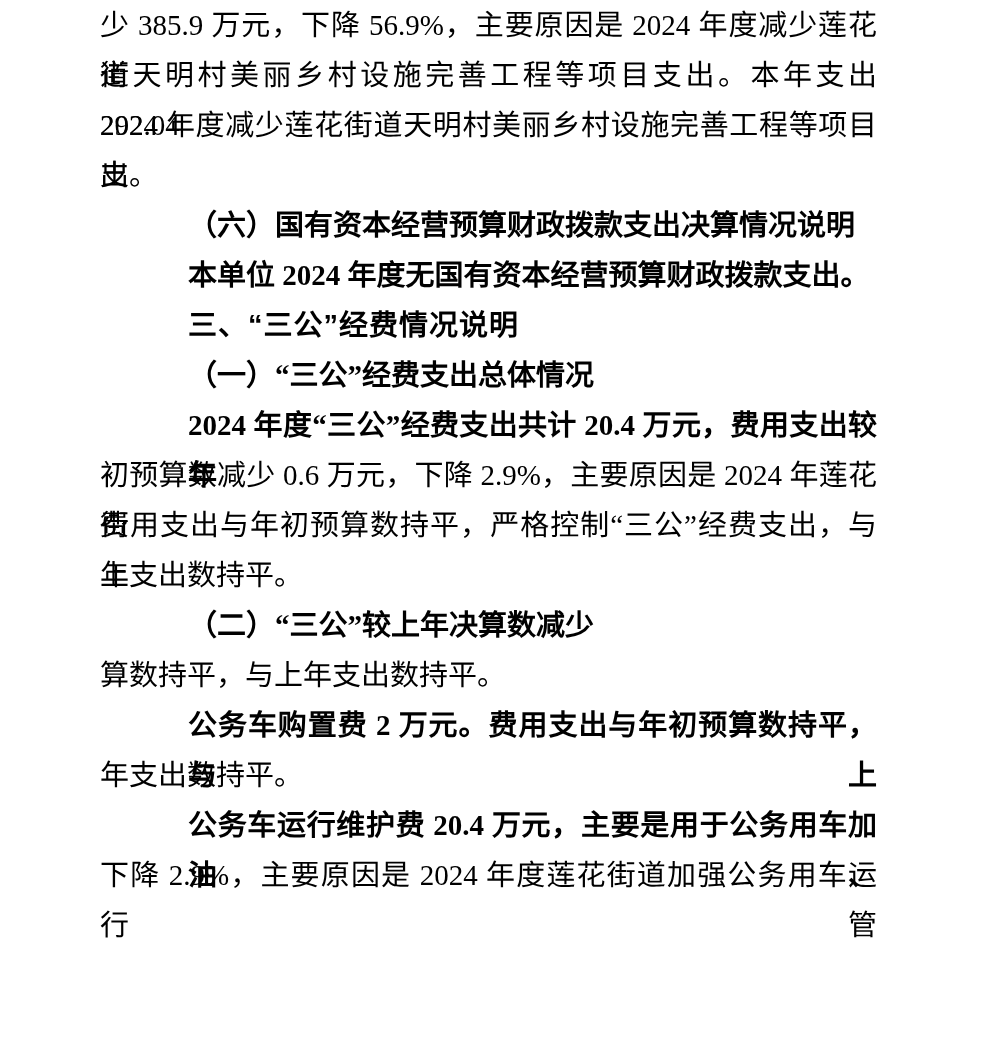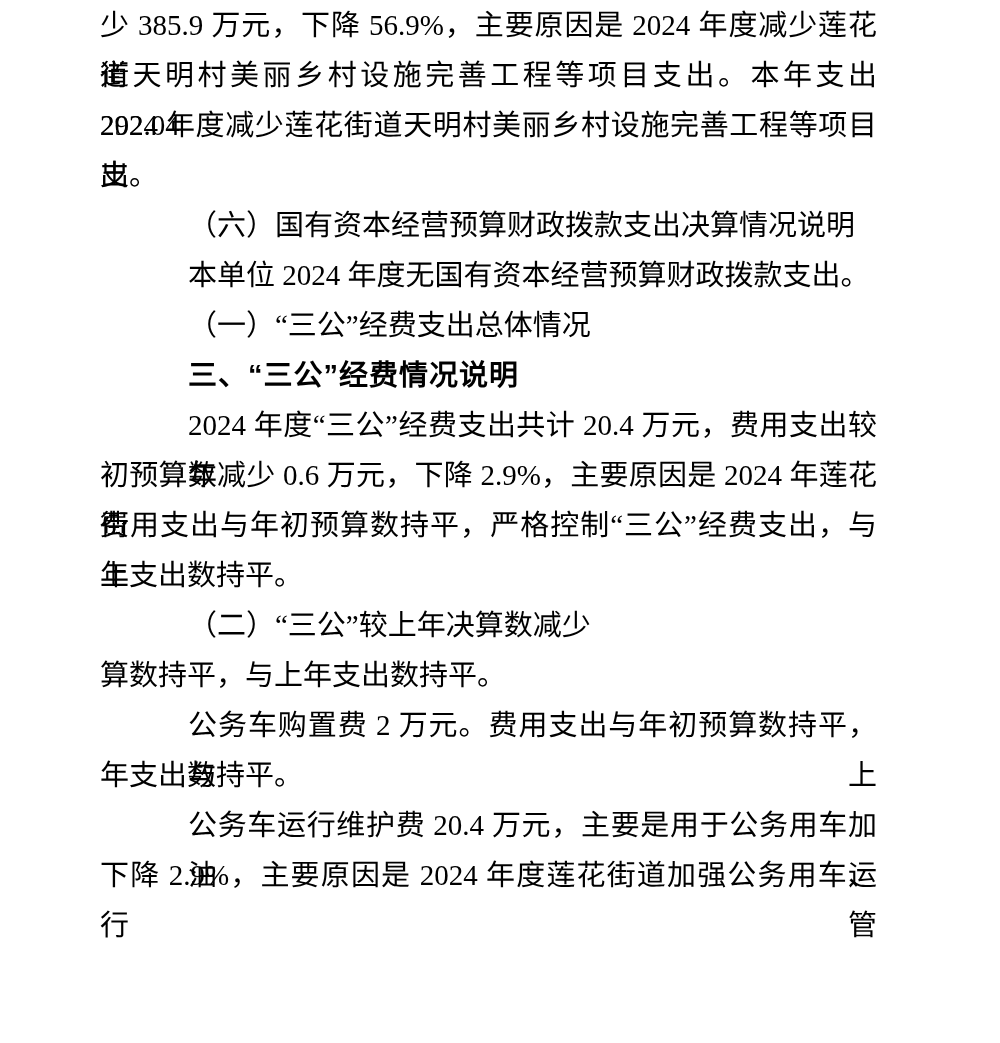--- a/index.html
+++ b/index.html
@@ -31,40 +31,41 @@
     text-align: justify;
     text-align-last: justify;
   }
   
   .l {
     text-align: left;
   }
   
   .i {
     padding-left: 88px;
+    font-weight: bold;
   }
   
   .heading {
     font-family: "Liberation Sans", "DejaVu Sans", sans-serif;
     font-weight: bold;
     letter-spacing: 1px;
   }
 </style>
 </head>
 <body>
 
 <div class="page">
   <div class="line j">少 385.9 万元，下降 56.9%，主要原因是 2024 年度减少莲花街</div>
   <div class="line j">道天明村美丽乡村设施完善工程等项目支出。本年支出 292.04</div>
   <div class="line j">2024 年度减少莲花街道天明村美丽乡村设施完善工程等项目支</div>
   <div class="line l">出。</div>
   <div class="line l i">（六）国有资本经营预算财政拨款支出决算情况说明</div>
   <div class="line l i">本单位 2024 年度无国有资本经营预算财政拨款支出。</div>
+  <div class="line l i heading">三、“三公”经费情况说明</div>
   <div class="line l i">（一）“三公”经费支出总体情况</div>
-  <div class="line l i heading">三、“三公”经费情况说明</div>
   <div class="line j i">2024 年度“三公”经费支出共计 20.4 万元，费用支出较年</div>
   <div class="line j">初预算数减少 0.6 万元，下降 2.9%，主要原因是 2024 年莲花街</div>
   <div class="line j">费用支出与年初预算数持平，严格控制“三公”经费支出，与上</div>
   <div class="line l">年支出数持平。</div>
   <div class="line l i">（二）“三公”较上年决算数减少</div>
   <div class="line l">算数持平，与上年支出数持平。</div>
   <div class="line j i">公务车购置费 2 万元。费用支出与年初预算数持平，与上</div>
   <div class="line l">年支出数持平。</div>
   <div class="line j i">公务车运行维护费 20.4 万元，主要是用于公务用车加油、</div>
   <div class="line j">下降 2.9%，主要原因是 2024 年度莲花街道加强公务用车运行管</div>

